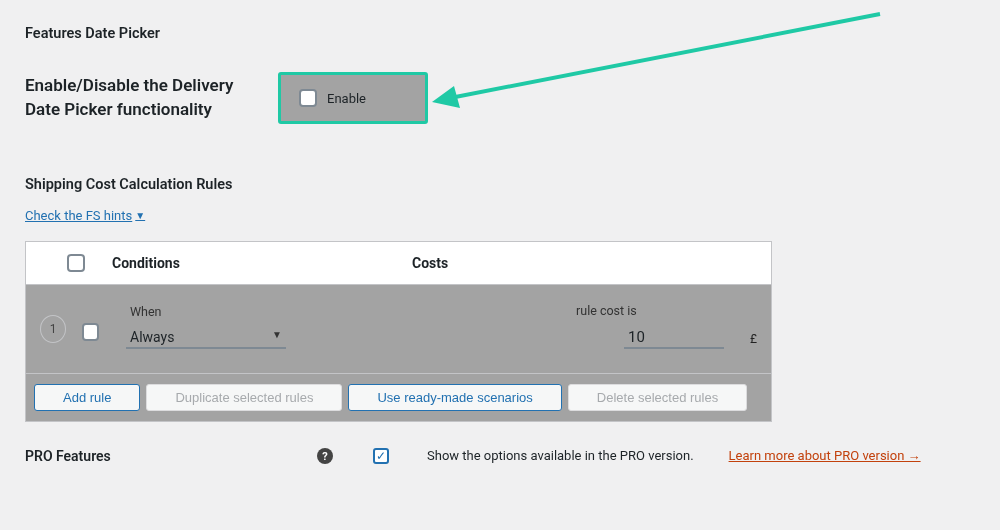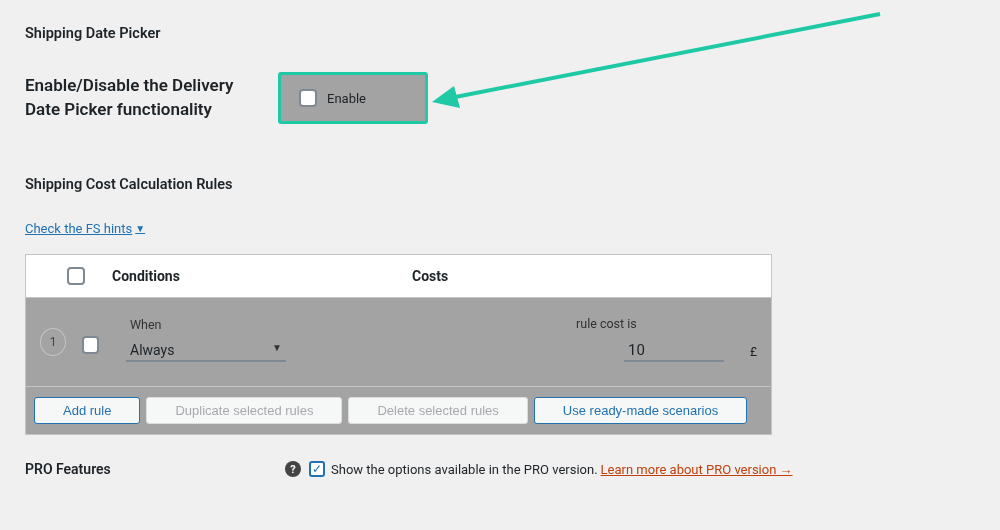--- a/index.html
+++ b/index.html
@@ -49,21 +49,21 @@
       background: #fff;
       flex-shrink: 0;
       display: inline-block;
     }
     .enable-text {
       font-size: 13px;
     }
     .rules-heading {
       font-size: 14.5px;
       font-weight: 600;
-      margin-bottom: 28px;
+      margin-bottom: 15px;
     }
     .hints-link {
       color: #2271b1;
       text-decoration: underline;
       font-size: 13px;
       display: inline-flex;
       align-items: center;
       gap: 3px;
       margin-bottom: 18px;
       cursor: pointer;
@@ -132,23 +132,24 @@
       border-radius: 3px;
       cursor: pointer;
     }
     .btn.disabled {
       color: #a7aaad;
       border-color: #dcdcde;
       cursor: not-allowed;
     }
     .pro-row {
       display: flex;
-      align-items: flex-end;
+      align-items: flex-start;
       margin-top: 26px;
       font-size: 13px;
+      gap: 32px;
     }
     .pro-label { font-weight: 600; font-size: 14px; width: 260px; }
     .help-circ {
       width: 16px; height: 16px; border-radius: 50%;
       background: #444; color: #fff; font-size: 11px; font-weight: 700;
       display: flex; align-items: center; justify-content: center;
       margin-right: 8px;
     }
     .checked-box {
       width: 16px; height: 16px; border: 2px solid #2271b1; border-radius: 3px;
@@ -158,21 +159,21 @@
       margin-right: 6px;
     }
     .pro-link { color: #c2410c; text-decoration: underline; margin-left: 3px; cursor: pointer; }
     .arrow-svg { position: absolute; top: 12px; left: 420px; pointer-events: none; }
   </style>
 </head>
 <body>
 
 
 
-<div class="section-title">Shipping Date Picker</div>
+<div class="section-title">Features Date Picker</div>
 
 <div class="row-enable">
   <div class="row-enable-label">Enable/Disable the Delivery Date Picker functionality</div>
   <div class="highlight-box">
     <span class="chk"></span>
     <span class="enable-text">Enable</span>
   </div>
 </div>
 
 <div class="rules-heading">Shipping Cost Calculation Rules</div>
@@ -208,22 +209,22 @@
       <div class="cost-input-row">
         <div class="cost-input">10</div>
         <div class="currency">£</div>
       </div>
     </div>
   </div>
 
   <div class="rules-footer">
     <button class="btn">Add rule</button>
     <button class="btn disabled">Duplicate selected rules</button>
+    <button class="btn">Use ready-made scenarios</button>
     <button class="btn disabled">Delete selected rules</button>
-    <button class="btn">Use ready-made scenarios</button>
   </div>
 </div>
 
 <div class="pro-row">
   <div class="pro-label">PRO Features</div>
   <div class="help-circ">?</div>
   <span class="checked-box">✓</span>
   <span>Show the options available in the PRO version.</span>
   <a class="pro-link">Learn more about PRO version →</a>
 </div>

